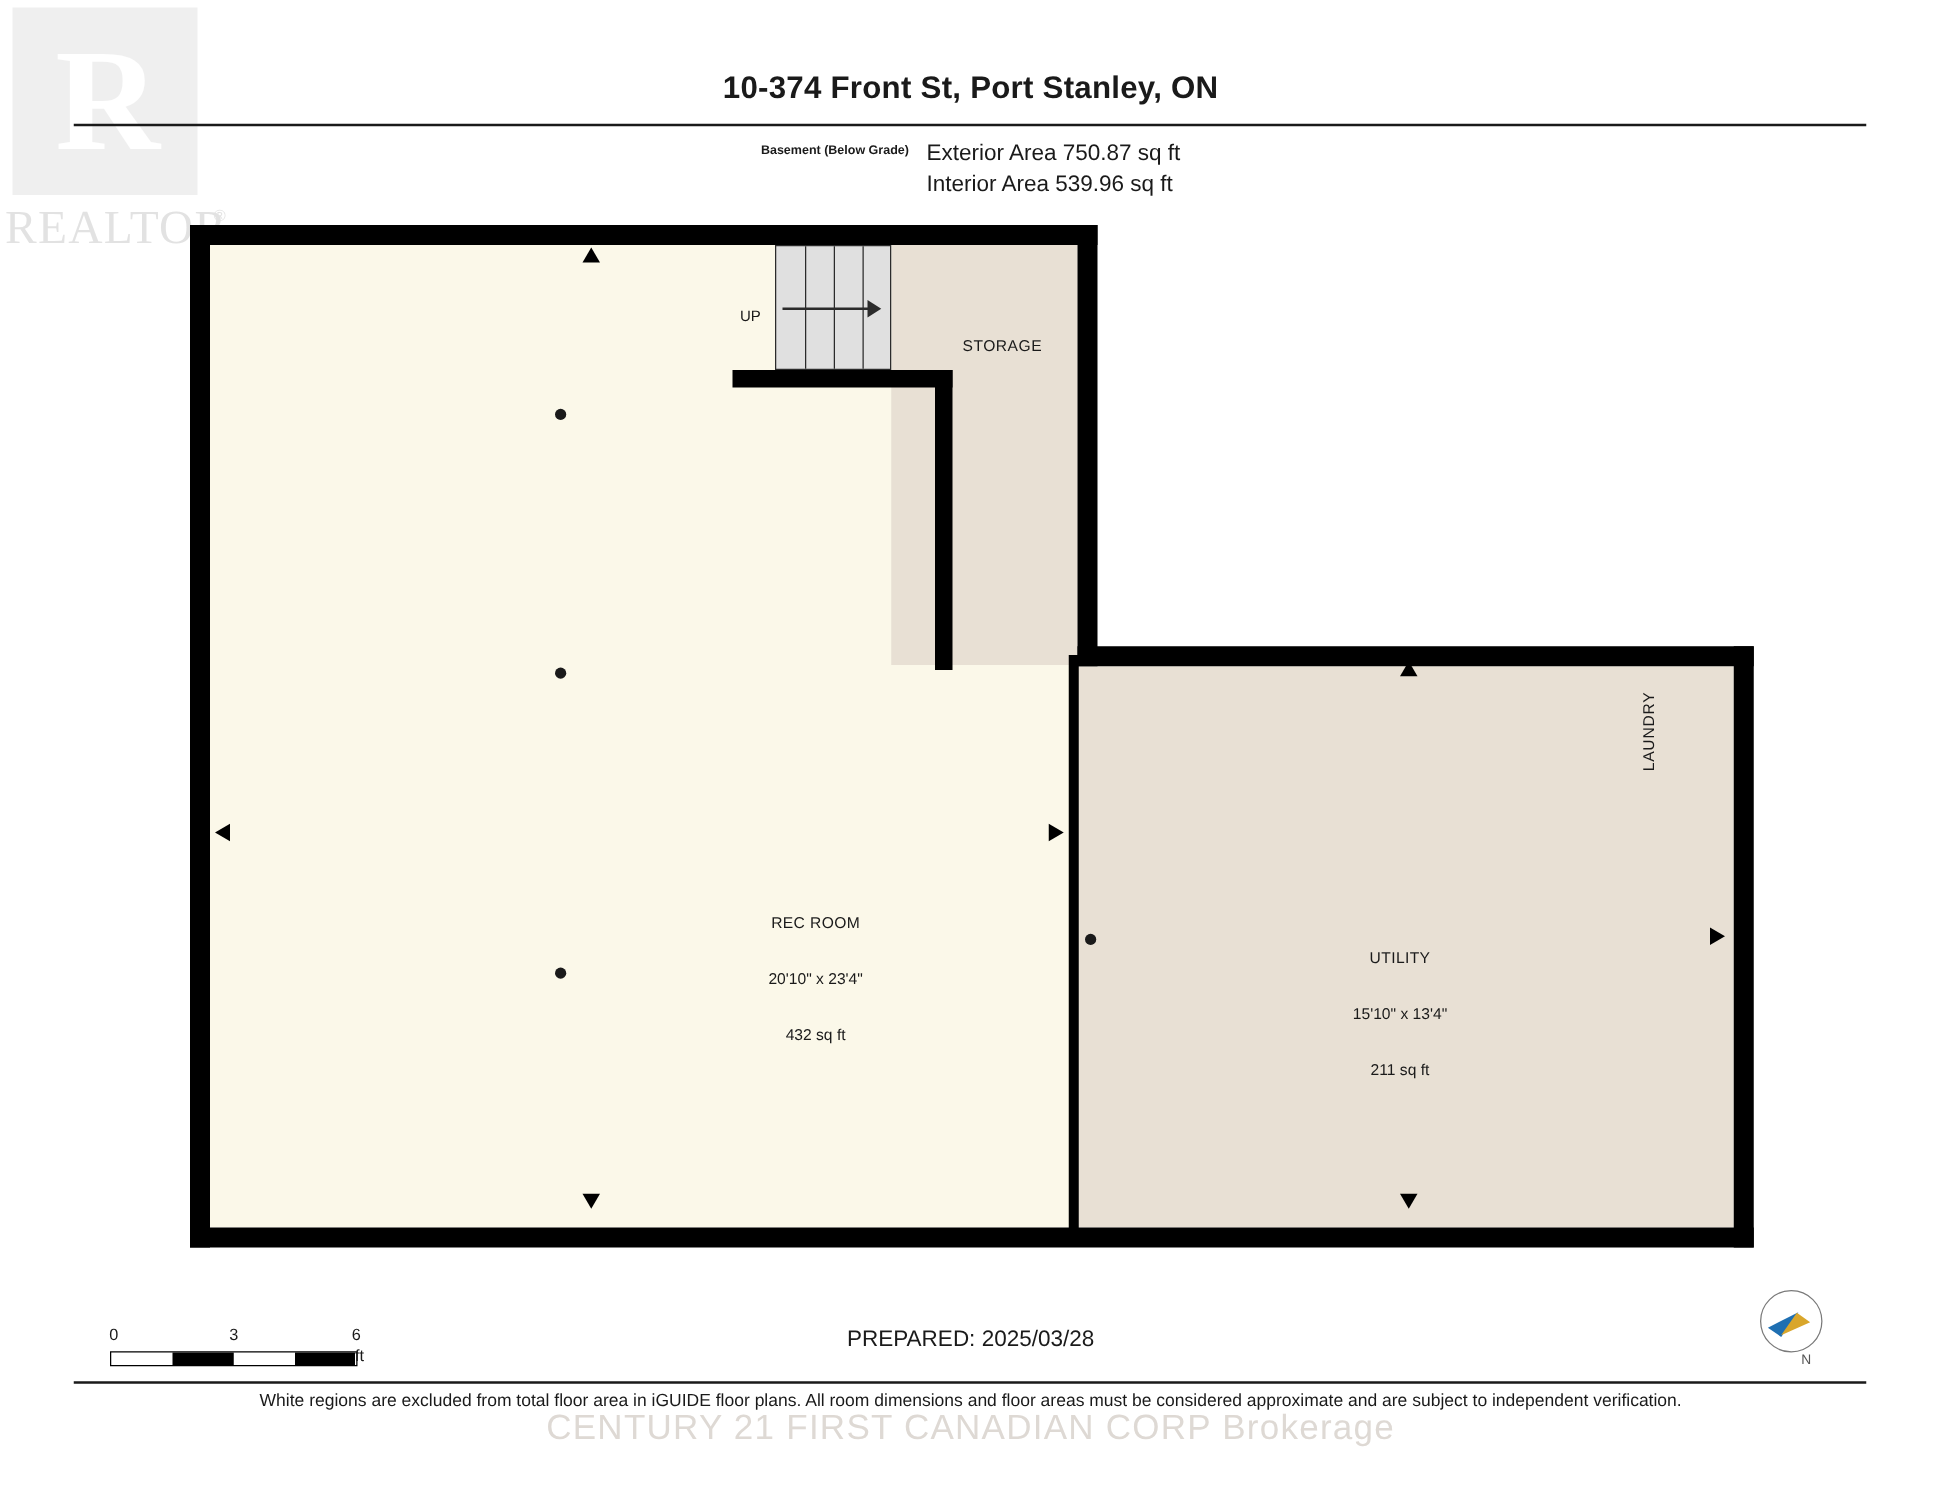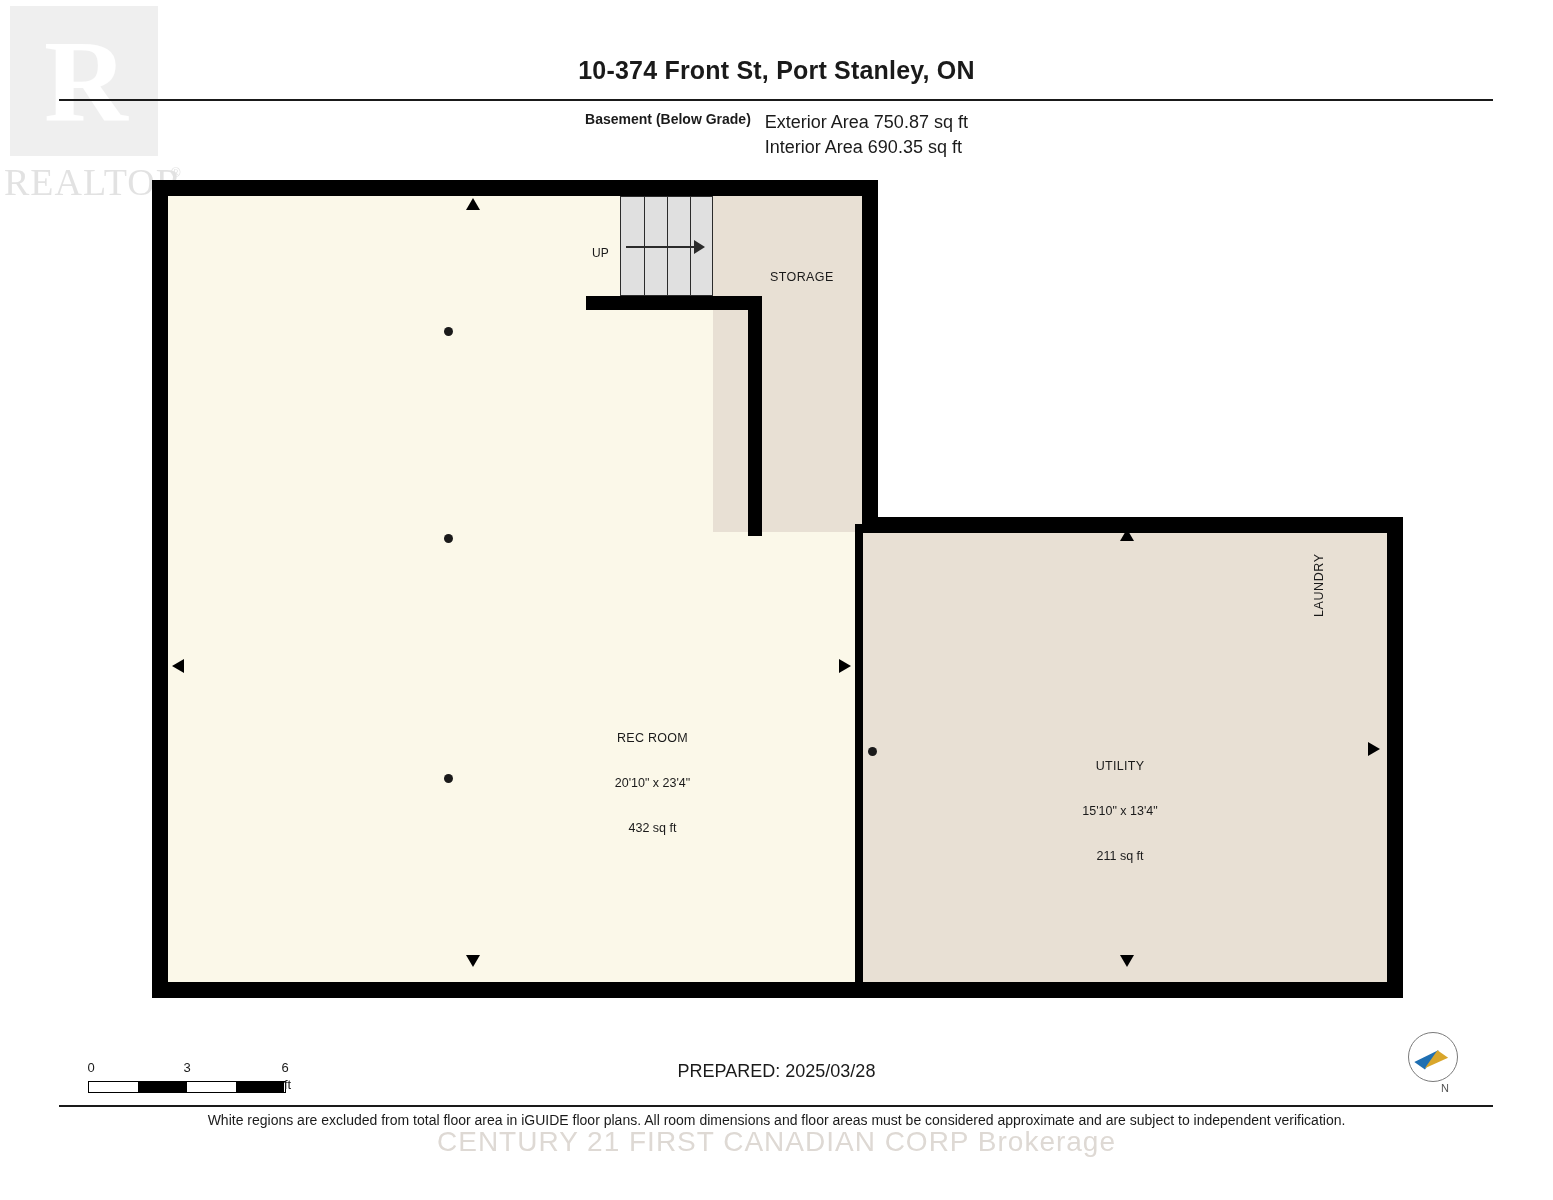--- a/index.html
+++ b/index.html
@@ -84,21 +84,21 @@
     background: #1a1a1a;
   }
   .subhead {
     position: absolute;
     top: 110px;
     left: 0;
     width: 1553px;
     text-align: center;
   }
   .subhead .level {
-    font-size: 14px;
+    font-size: 10px;
     font-weight: bold;
     margin-right: 14px;
   }
   .subhead .areas {
     display: inline-block;
     text-align: left;
     font-size: 18px;
     line-height: 25px;
     vertical-align: top;
   }
@@ -307,21 +307,21 @@
   <div class="rbox"></div>
   <div class="rletter">R</div>
   <div class="rword">REALTOR</div>
   <div class="rreg">®</div>
 </div>
 
 <div class="title">10-374 Front St, Port Stanley, ON</div>
 <div class="title-rule"></div>
 
 <div class="subhead">
-  <span class="level">Basement (Below Grade)</span><span class="areas"><span>Exterior Area 750.87 sq ft</span><br><span>Interior Area 690.35 sq ft</span></span>
+  <span class="level">Basement (Below Grade)</span><span class="areas"><span>Exterior Area 750.87 sq ft</span><br><span>Interior Area 539.96 sq ft</span></span>
 </div>
 
 <div class="plan">
 
   <div class="fill fill-rec" style="left:168px; top:196px; width:694px; height:786px;"></div>
 
   <div class="fill fill-storage" style="left:713px; top:196px; width:149px; height:336px;"></div>
 
   <div class="fill fill-utility" style="left:862px; top:533px; width:525px; height:449px;"></div>
 

